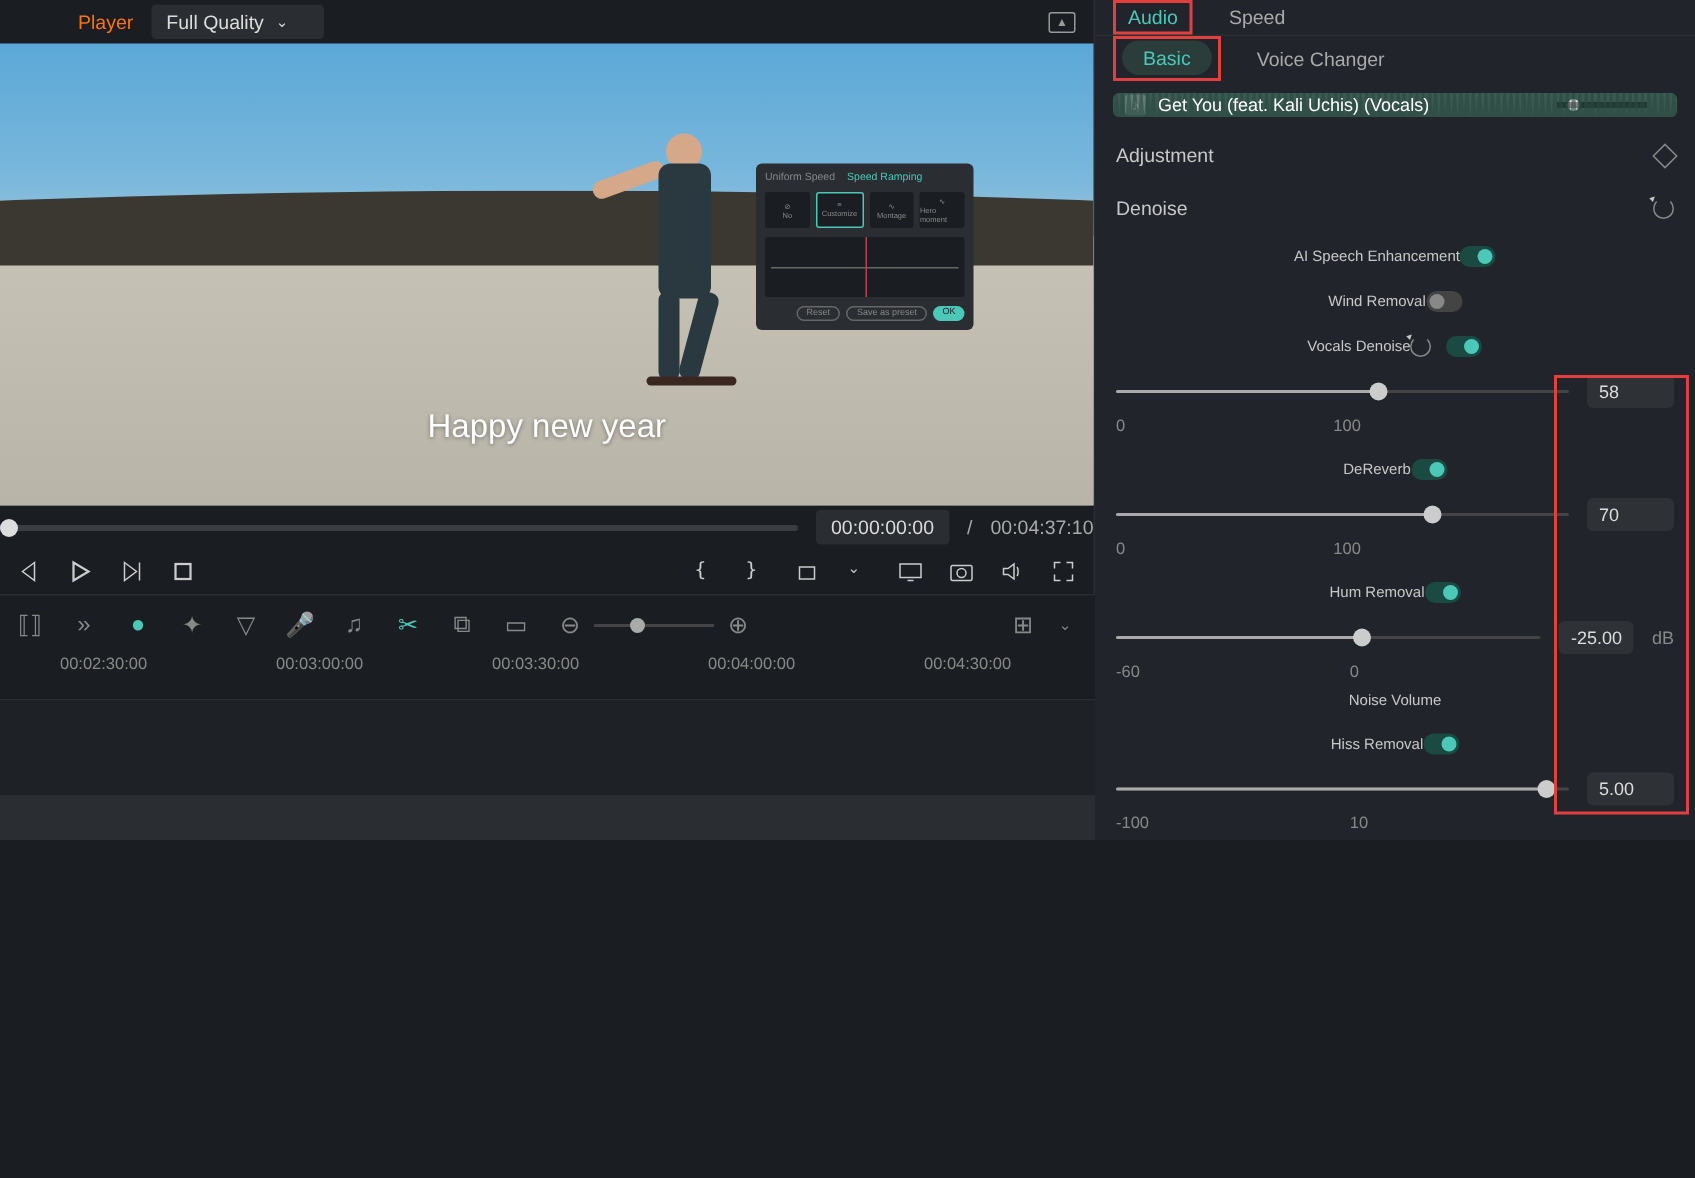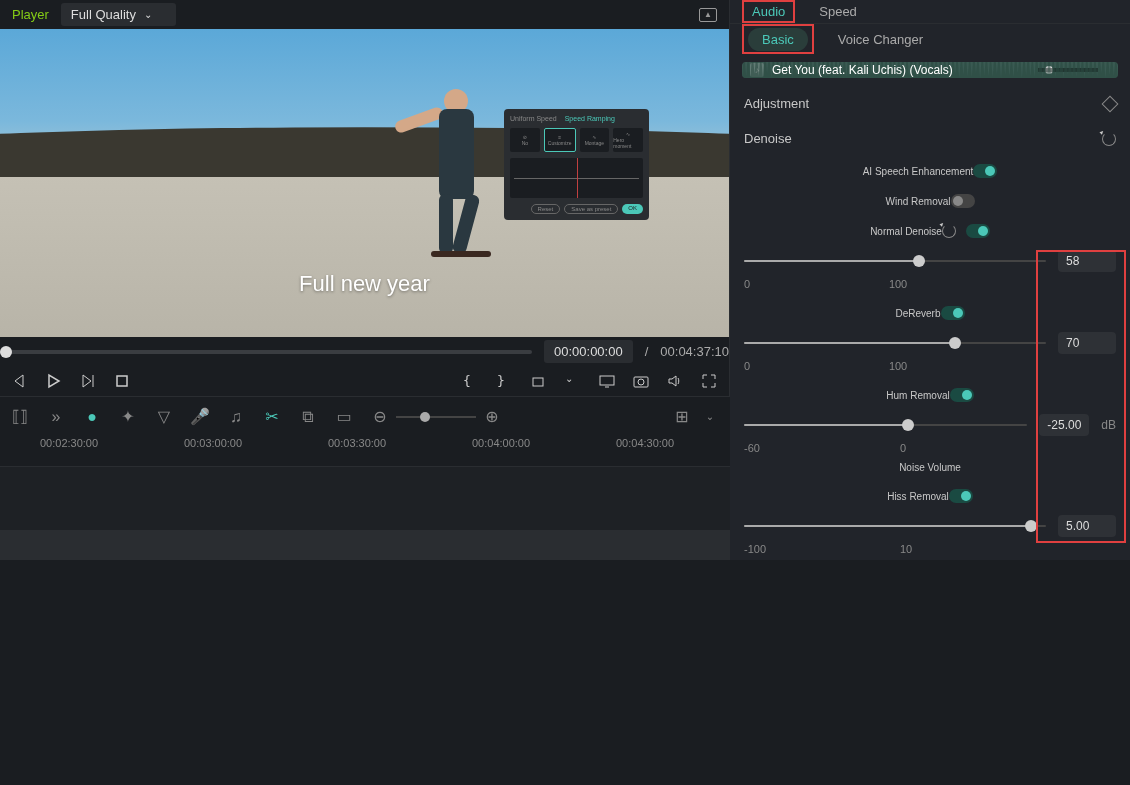--- a/index.html
+++ b/index.html
@@ -1,21 +1,21 @@
 <!DOCTYPE html>
 <html><head>
 <meta charset="utf-8">
 <style>
 * { margin: 0; padding: 0; box-sizing: border-box; font-family: -apple-system, BlinkMacSystemFont, 'Segoe UI', sans-serif; }
 body { background: #1a1d21; color: #c8c8c8; width: 1130px; height: 785px; overflow: hidden; display: flex; flex-direction: column; }
 .top-area { display: flex; height: 560px; }
 .player-area { width: 730px; display: flex; flex-direction: column; background: #1a1d21; border-right: 1px solid #2a2d31; }
 .player-header { height: 40px; display: flex; align-items: center; padding: 0 12px; justify-content: space-between; }
 .player-header-left { display: flex; align-items: center; gap: 12px; }
-.player-label { font-size: 13px; color: #84cc16; }
+.player-label { font-size: 13px; color: #f97316; margin-left: 40px; }
 .quality-dropdown { background: #2a2d31; border: none; color: #ddd; font-size: 13px; padding: 4px 24px 4px 10px; border-radius: 3px; position: relative; display: flex; align-items: center; gap: 8px; cursor: pointer; }
 .chevron { font-size: 10px; }
 .waveform-icon { width: 18px; height: 14px; border: 1px solid #999; border-radius: 2px; display: flex; align-items: center; justify-content: center; cursor: pointer; }
 .waveform-icon::before { content: '▲'; font-size: 8px; color: #999; }
 .preview { height: 422px; position: relative; background: linear-gradient(180deg, #5ba8d8 0%, #7bb8dc 30%, #c8d4d0 55%, #d8d4c8 70%, #b8b4a8 100%); overflow: hidden; }
 .skater { position: absolute; right: 220px; top: 20px; width: 100px; height: 260px; }
 .skater-body { position: absolute; width: 35px; height: 90px; background: #2a3840; border-radius: 8px; top: 60px; left: 30px; }
 .skater-head { position: absolute; width: 24px; height: 24px; background: #d4a888; border-radius: 50%; top: 40px; left: 35px; }
 .skater-arm { position: absolute; width: 50px; height: 12px; background: #d4a888; top: 65px; left: -15px; transform: rotate(-20deg); border-radius: 6px; }
 .skater-leg1 { position: absolute; width: 14px; height: 60px; background: #2a3840; top: 145px; left: 30px; border-radius: 6px; }
@@ -144,21 +144,21 @@
         <div class="overlay-graph">
           <div class="overlay-graph-line"></div>
           <div class="overlay-graph-vert"></div>
         </div>
         <div class="overlay-footer">
           <span class="overlay-pill">Reset</span>
           <span class="overlay-pill">Save as preset</span>
           <span class="overlay-pill ok">OK</span>
         </div>
       </div>
-      <div class="caption">Full new year</div>
+      <div class="caption">Happy new year</div>
     </div>
 
     <div class="progress-row">
       <div class="progress-track">
         <div class="progress-thumb"></div>
       </div>
       <div class="time-box">00:00:00:00</div>
       <span class="time-total">/</span>
       <span class="time-total">00:04:37:10</span>
     </div>
@@ -280,21 +280,21 @@
     </div>
 
     <div class="setting-row">
       <span>Wind Removal</span>
       <div class="toggle">
           <div class="toggle-dot"></div>
         </div>
     </div>
 
     <div class="setting-row">
-      <span>Normal Denoise</span>
+      <span>Vocals Denoise</span>
       <div style="display:flex;gap:10px;align-items:center">
         <div class="reset-circle"></div>
         <div class="toggle on">
             <div class="toggle-dot"></div>
           </div>
       </div>
     </div>
     <div class="slider-row">
       <div class="slider-track">
         <div class="slider-fill" style="width:58%"></div>

